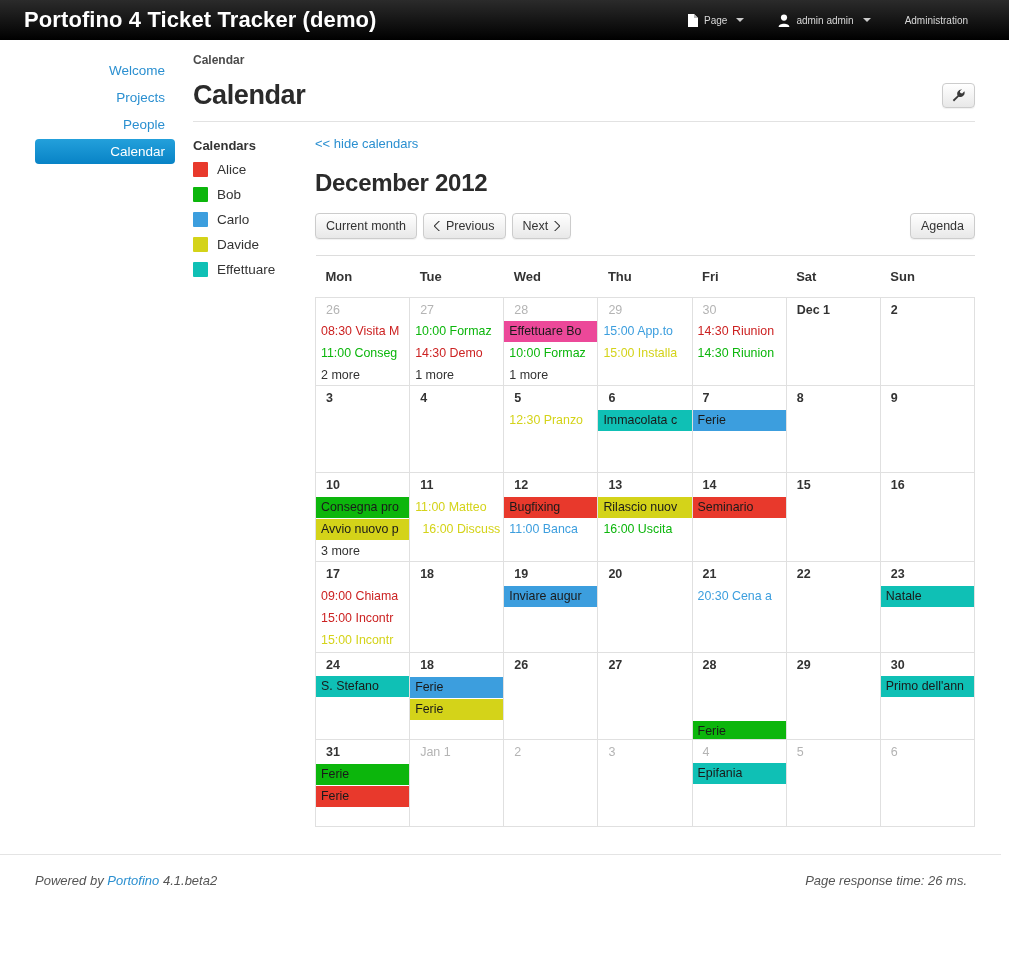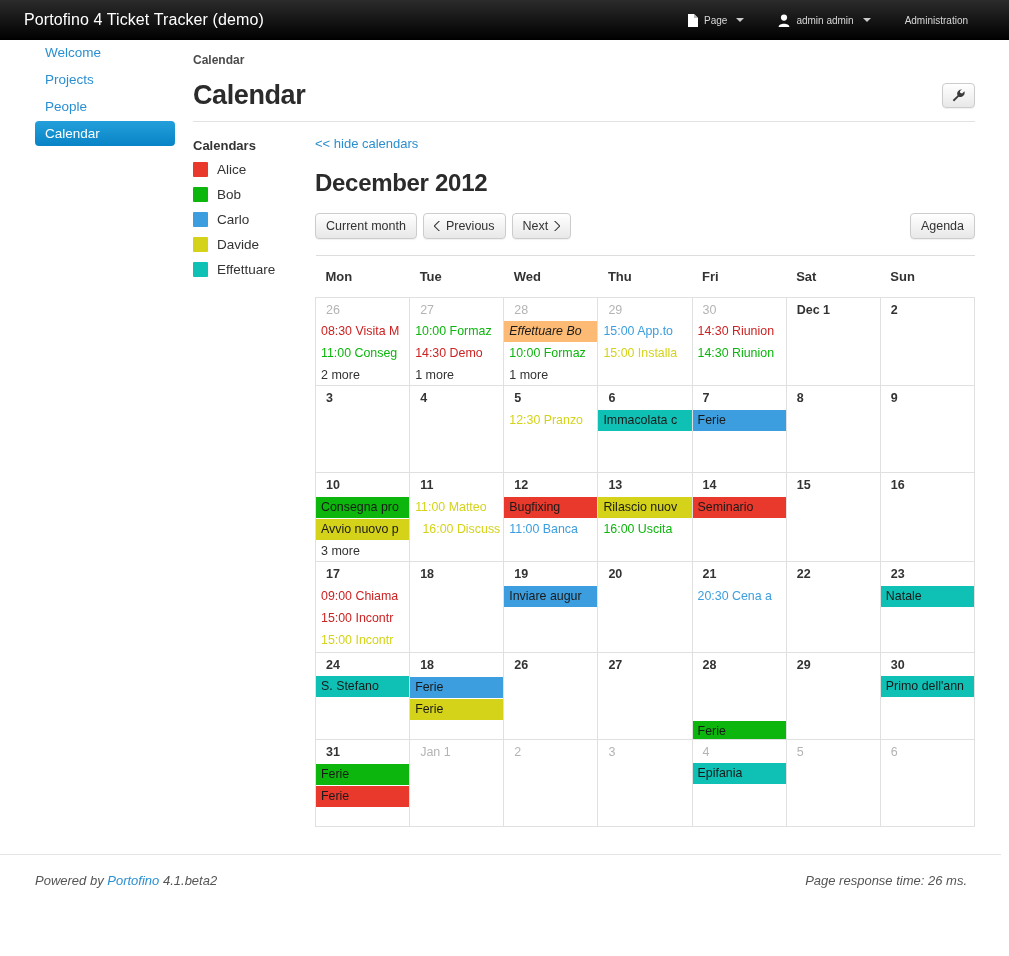--- a/index.html
+++ b/index.html
@@ -19,22 +19,22 @@
     height: 40px;
     background: #111111;
     background: linear-gradient(to bottom, #2b2b2b 0%, #000000 100%);
     display: flex;
     align-items: center;
     padding: 0 24px;
     position: relative;
   }
   .brand {
     color: #ffffff;
-    font-size: 16px;
-    font-weight: normal;
+    font-size: 22px;
+    font-weight: bold;
     letter-spacing: .1px;
     white-space: nowrap;
   }
   .nav-right {
     margin-left: auto;
     display: flex;
     align-items: center;
     gap: 0px;
   }
   .nav-item {
@@ -60,21 +60,23 @@
 
   
   .page {
     display: flex;
     padding: 0;
     height: 814px;
   }
   .sidebar {
     width: 178px;
     flex: 0 0 178px;
+    padding-top: 18px;
     padding-left: 35px;
+    text-align: right;
   }
   .side-link {
     display: block;
     color: #2a8fd0;
     font-size: 13.5px;
     padding: 5px 10px;
     margin: 0 0 2px 0;
     border-radius: 4px;
     text-decoration: none;
     cursor: pointer;
@@ -382,21 +384,21 @@
                   <div class="more">2 more</div>
                 </td>
                 <td class=" other-month">
                   <div class="daynum">27</div>
                   <div class="ev dot" style="color: rgb(12, 182, 12);">10:00 Formaz</div>
                   <div class="ev dot" style="color: rgb(204, 34, 34);">14:30 Demo</div>
                   <div class="more">1 more</div>
                 </td>
                 <td class=" other-month tinted">
                   <div class="daynum">28</div>
-                  <div class="ev block" style="background: #fdba74; font-style: italic;">Effettuare Bo</div>
+                  <div class="ev block" style="background: #ec4899;">Effettuare Bo</div>
                   <div class="ev dot" style="color: rgb(12, 182, 12);">10:00 Formaz</div>
                   <div class="more">1 more</div>
                 </td>
                 <td class=" other-month">
                   <div class="daynum">29</div>
                   <div class="ev dot" style="color: rgb(60, 158, 222);">15:00 App.to</div>
                   <div class="ev dot" style="color: rgb(212, 211, 25);">15:00 Installa</div>
                 </td>
                 <td class=" other-month">
                   <div class="daynum">30</div>

